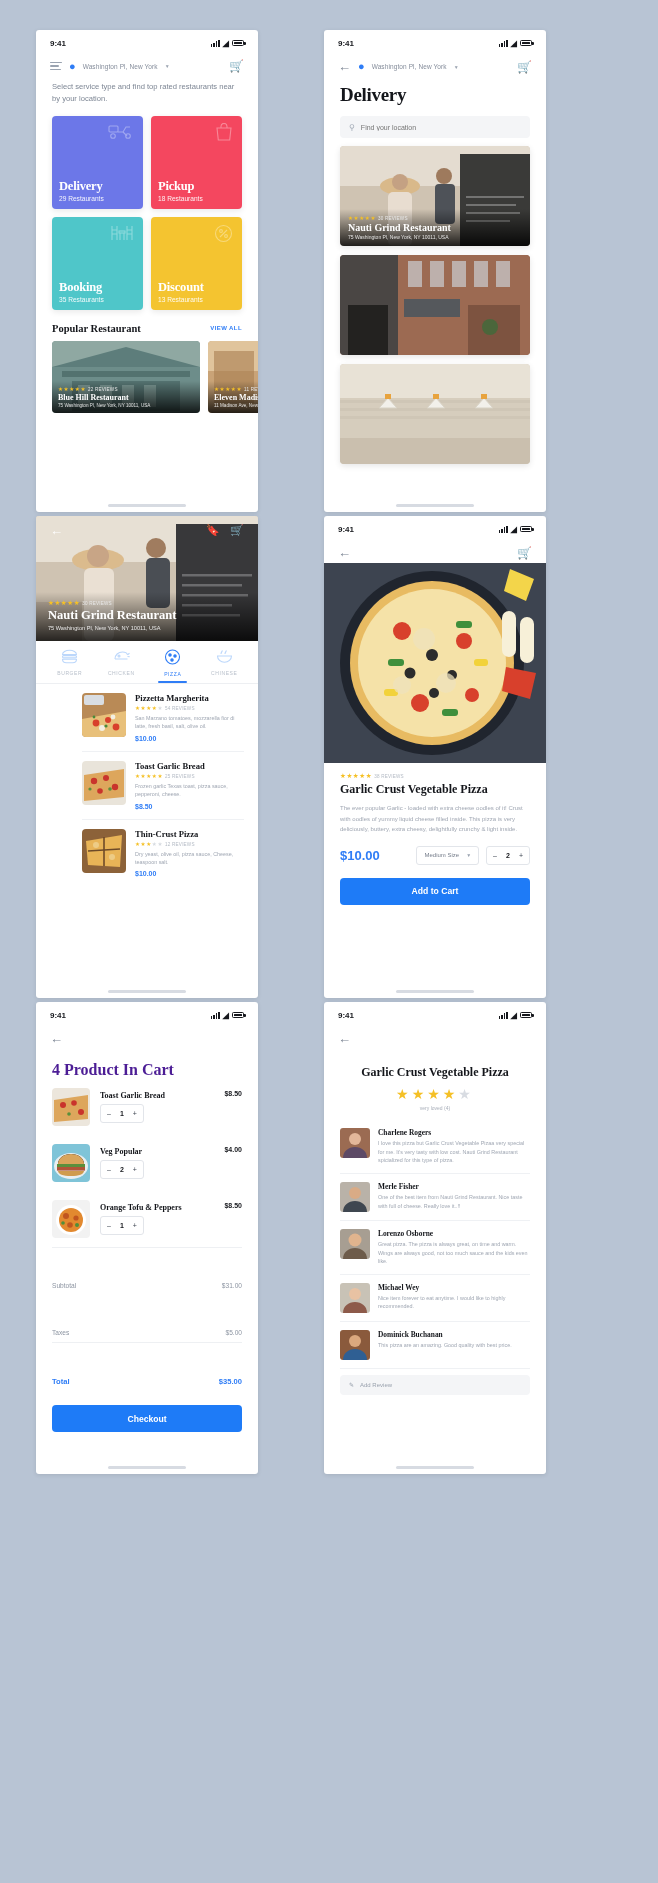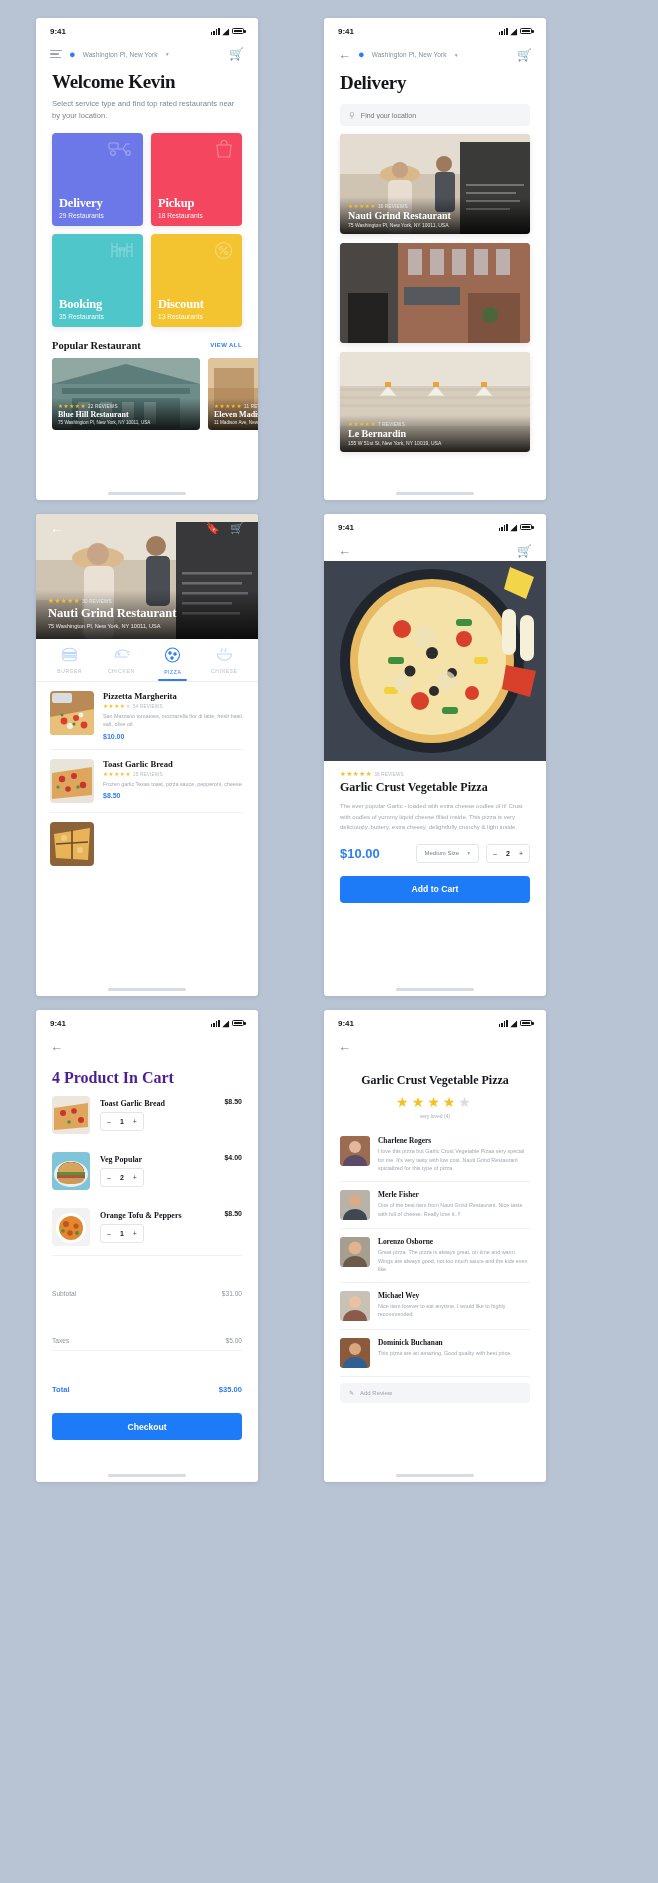--- a/index.html
+++ b/index.html
@@ -5,22 +5,22 @@
   * { box-sizing: border-box; margin: 0; padding: 0; }
   body {
     width: 658px; height: 1883px;
     background: #b8c4d4;
     font-family: "Liberation Sans", sans-serif;
     overflow: hidden;
   }
   .grid {
     display: grid;
     grid-template-columns: 222px 222px;
-    gap: 14px 66px;
-    padding: 18px 36px;
+    gap: 4px 66px;
+    padding: 30px 36px;
   }
   .phone {
     background: #ffffff;
     border-radius: 3px;
     position: relative;
     overflow: hidden;
     box-shadow: 0 1px 4px rgba(0,0,0,.10);
   }
   .p1 { height: 482px; }
   .p2 { height: 482px; }
@@ -118,21 +118,21 @@
   .cats { display:flex; padding: 8px 8px 0; }
   .cat { flex:1; text-align:center; padding-bottom:6px; cursor:pointer; position:relative; }
   .cat .cic { font-size:15px; color:#bcd7fb; line-height:1; }
   .cat .cl { font-size:5px; color:#b9c0cb; letter-spacing:.6px; margin-top:4px; }
   .cat.on .cic { color:#2f7df6; }
   .cat.on .cl { color:#2f7df6; }
   .cat.on:after { content:''; position:absolute; bottom:0; left:22%; right:22%;
     height:1.6px; background:#2f7df6; border-radius:1px;}
   .cats-sep { height:1px; background:#edeff2; }
 
-  .menu { padding: 0 14px; }
+  .menu { padding: 0 14px; margin-left: 32px; }
   .mitem { display:flex; gap:9px; padding:9px 0; border-bottom:1px solid #eff1f4; }
   .mitem:last-child { border-bottom:none; }
   .mthumb { width:44px; height:44px; border-radius:4px; flex:none; overflow:hidden; }
   .mbody { flex:1; min-width:0; }
   .mname { font-family:"Liberation Serif",serif; font-weight:bold; font-size:8.6px; color:#14161b; }
   .mdesc { font-size:5.4px; color:#a0a7b3; line-height:1.55; margin-top:3px; }
   .mprice { font-size:7px; color:#2f7df6; font-weight:bold; margin-top:4px; }
 
   
   .pimg { height:200px; position:relative; overflow:hidden; }
@@ -205,21 +205,20 @@
       <div class="hamburger">
           <span></span>
           <span></span>
           <span></span>
         </div>
       <span class="pin">●</span>
       <span class="loc">Washington Pl, New York</span>
       <span class="caret">▼</span>
       <span class="bag">🛒</span>
     </div>
-    <h1 class="title">Welcome Kevin</h1>
     <div class="subtitle">Select service type and find top rated restaurants near by your location.</div>
 
     <div class="services">
       <div class="svc" style="background:#6c77e8">
         <span class="ic">
           <svg width="26" height="16" viewBox="0 0 26 16" fill="none" stroke="#fff" stroke-width="1.1">
             <rect x="1" y="3" width="9" height="6" rx="1"></rect>
               <circle cx="5" cy="13" r="2.3"></circle>
               <circle cx="20" cy="13" r="2.3"></circle>
             <path d="M10 9h5l3-5h4"></path>
@@ -395,25 +394,20 @@
               <path d="M96 34 l-9 10 h18 z"></path>
               <path d="M144 34 l-9 10 h18 z"></path>
           </g>
           <g fill="#e8a33d">
               <rect x="45" y="30" width="6" height="5"></rect>
               <rect x="93" y="30" width="6" height="5"></rect>
               <rect x="141" y="30" width="6" height="5"></rect>
             </g>
           <rect y="74" width="190" height="26" fill="#cabfae"></rect>
         </svg>
-        <div class="ovl">
-          <div class="stars">★★★★★<span class="rv">7 REVIEWS</span></div>
-          <div class="nm">Le Bernardin</div>
-          <div class="ad">155 W 51st St, New York, NY 10019, USA</div>
-        </div>
       </div>
     </div>
     <div class="homebar"></div>
   </div>
 
   <div class="phone p3">
     <div class="hero">
       <svg class="ph" viewBox="0 0 222 125" preserveAspectRatio="none">
         <rect width="222" height="125" fill="#cfc3b2"></rect>
         <rect width="222" height="46" fill="#e7e0d4"></rect>
@@ -549,20 +543,26 @@
           <svg class="ph" viewBox="0 0 44 44" preserveAspectRatio="none">
             <rect width="44" height="44" fill="#8c6239"></rect>
             <path d="M4 12 L40 6 L38 38 L6 36 Z" fill="#e8b457"></path>
             <path d="M22 8 L22 37" stroke="#6d4a28" stroke-width="1.6"></path>
             <path d="M6 22 L38 20" stroke="#6d4a28" stroke-width="1.6"></path>
             <g fill="#f0d79a" opacity=".7">
                 <circle cx="14" cy="16" r="3"></circle>
                 <circle cx="30" cy="28" r="3"></circle>
               </g>
           </svg>
+        </div>
+        <div class="mbody">
+          <div class="mname">Thin-Crust Pizza</div>
+          <div class="stars" style="margin-top:2px">★★★<span style="color:#d7dbe1">★★</span><span class="rv" style="color:#b3bac4">12 REVIEWS</span></div>
+          <div class="mdesc">Dry yeast, olive oil, pizza sauce, Cheese, teaspoon salt.</div>
+          <div class="mprice">$10.00</div>
         </div>
       </div>
     </div>
     <div class="homebar"></div>
   </div>
 
   <div class="phone p4">
     <div class="status">
       <span>9:41</span>
       <span class="right">

